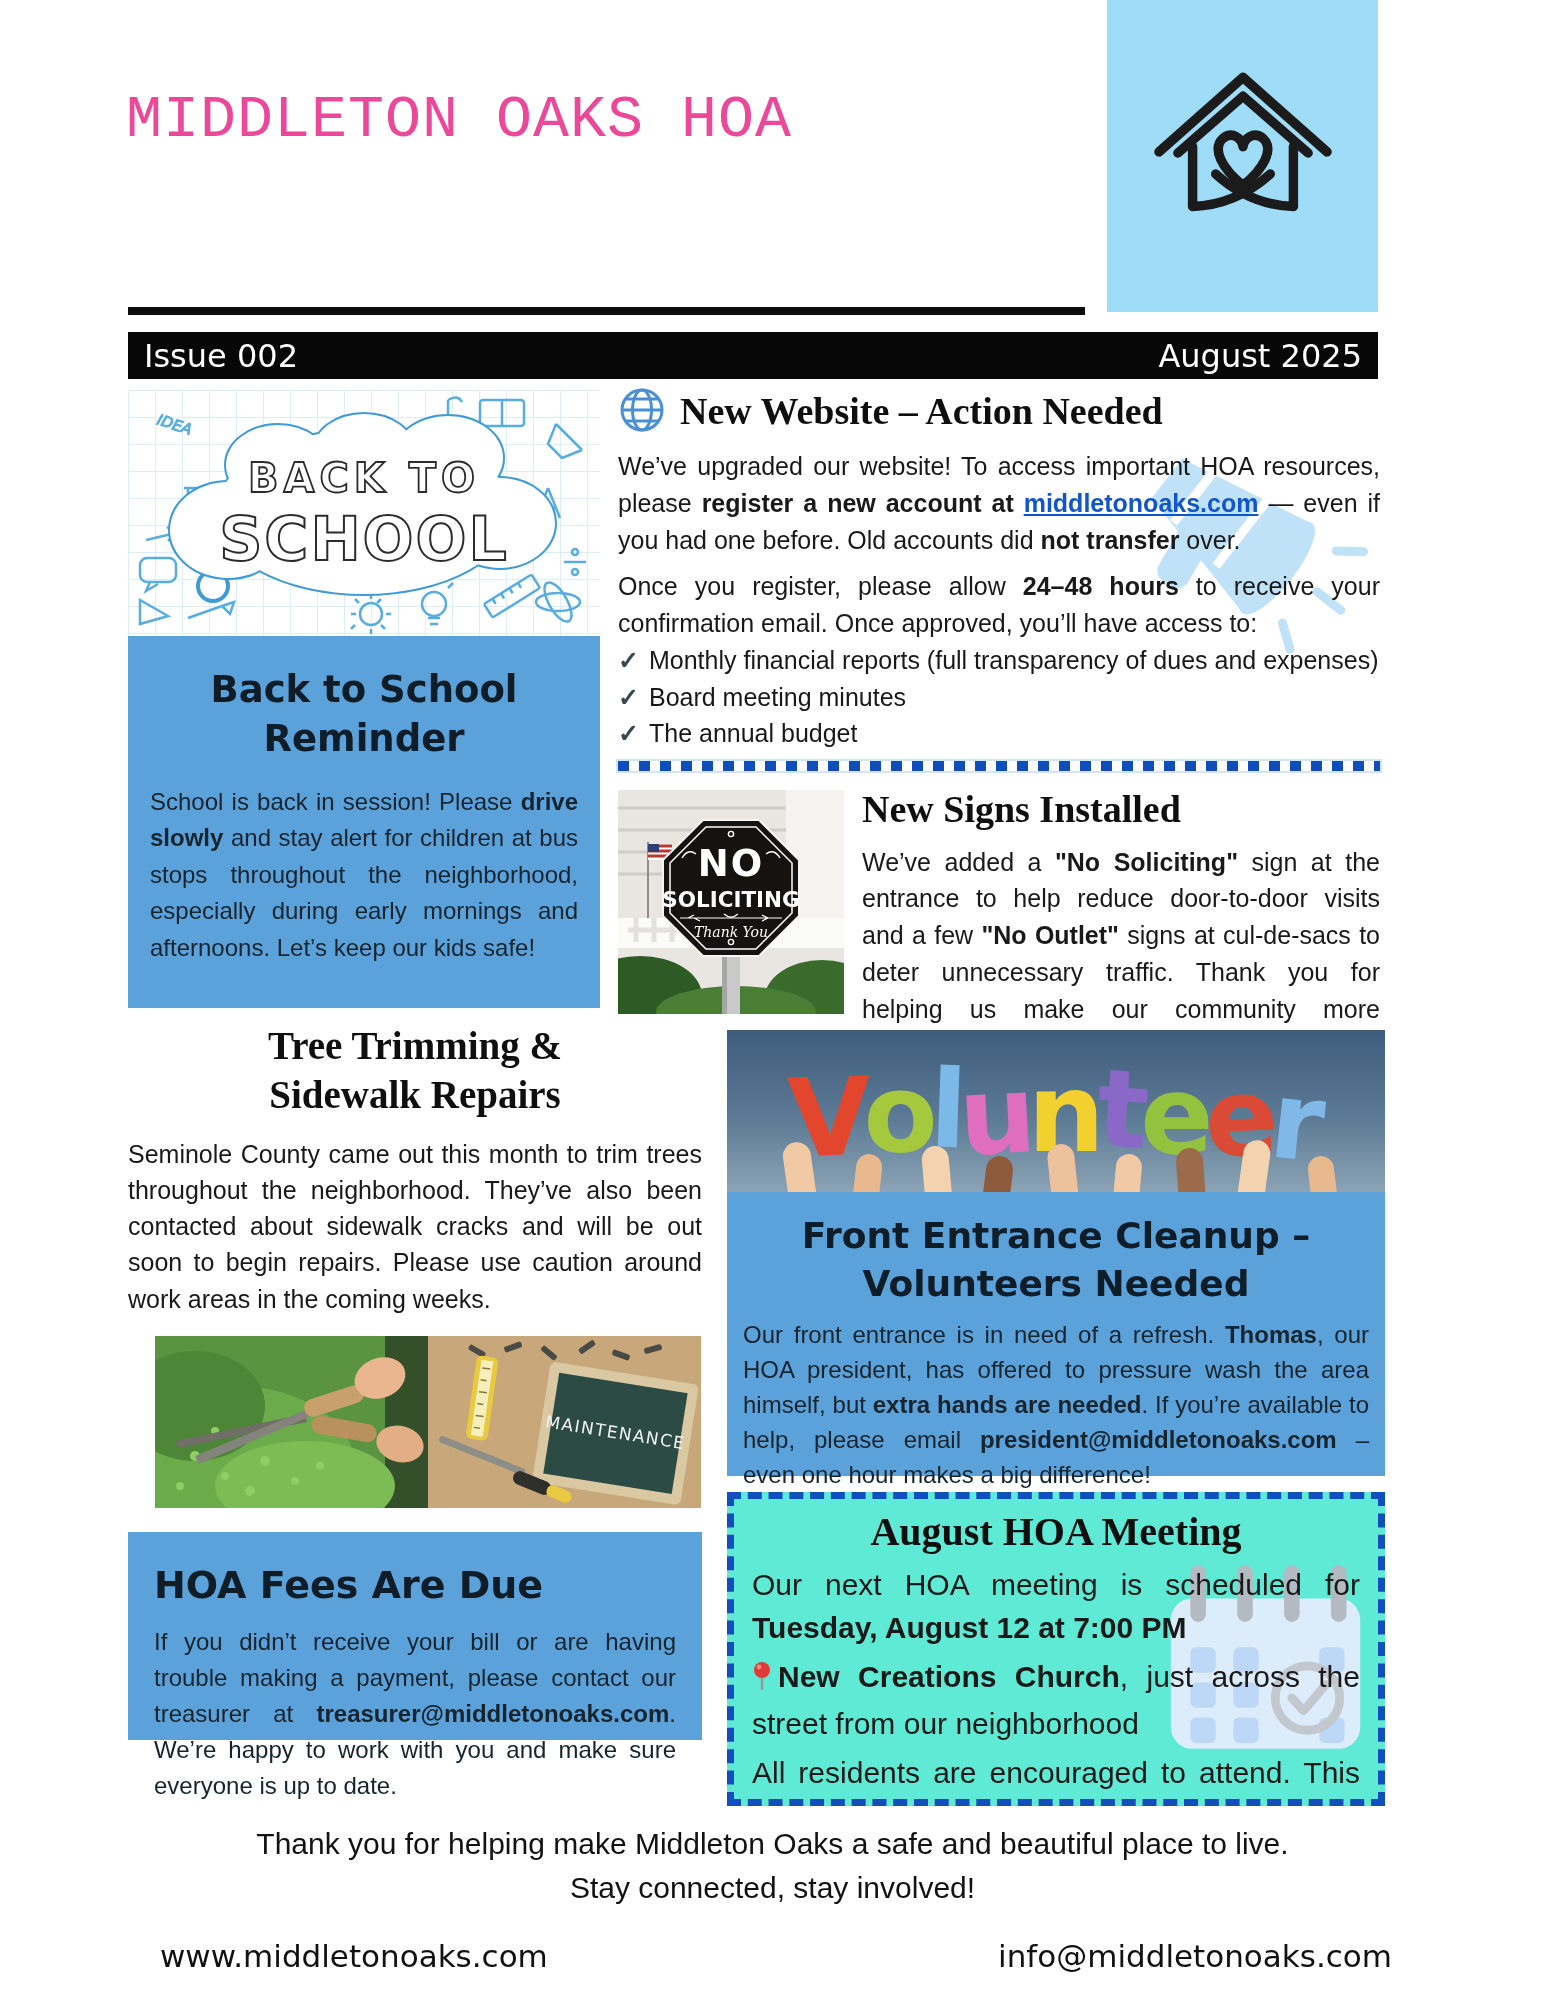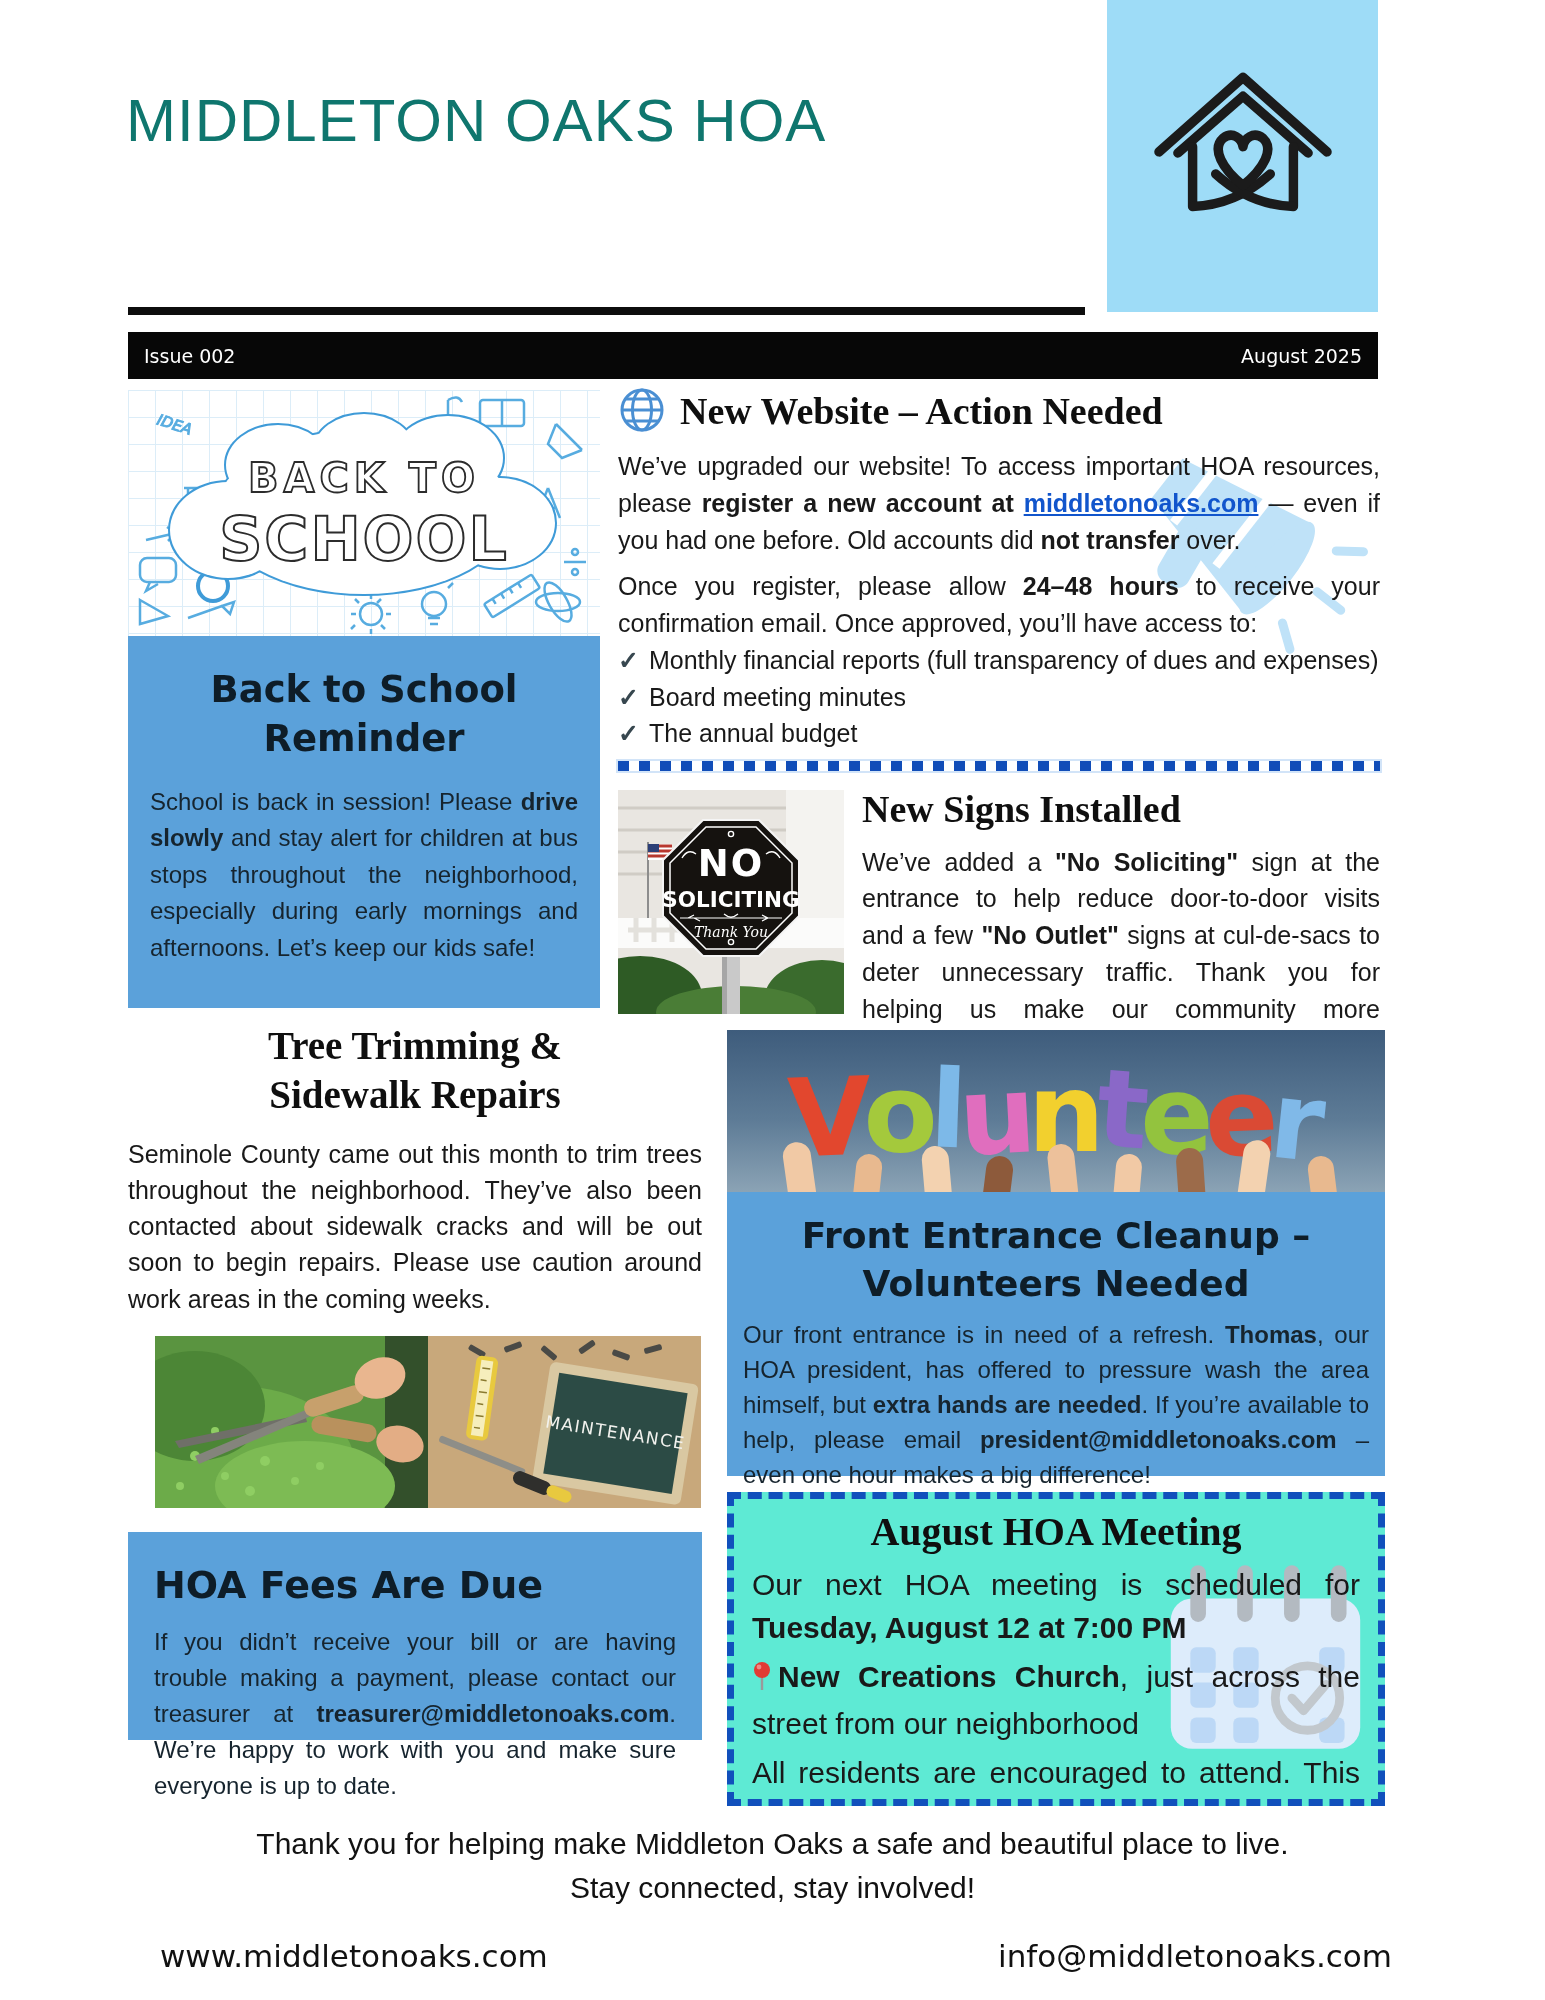--- a/index.html
+++ b/index.html
@@ -1,28 +1,28 @@
 <!DOCTYPE html>
 <html><head>
 <meta charset="utf-8">
 <style>
   html,body{margin:0;padding:0;background:#888;}
   .page{position:relative;width:1545px;height:2000px;background:#ffffff;overflow:hidden;
         font-family:"Liberation Sans",sans-serif;color:#191919;}
   .abs{position:absolute;}
 
   
-  .kicker{left:126px;top:86px;font-family:Liberation Sans, sans-serif;font-size:60px;
-          font-weight:400;letter-spacing:1px;color:#0f766e;}
+  .kicker{left:126px;top:86px;font-family:Liberation Mono, monospace;font-size:60px;
+          font-weight:400;letter-spacing:1px;color:#ec4899;}
   .big-title{left:122px;top:128px;font-family:"DejaVu Sans",sans-serif;font-size:131px;
              font-weight:800;letter-spacing:-2px;color:#0c0c0c;line-height:1;}
   .title-rule{left:128px;top:307px;width:957px;height:8px;background:#0d0d0d;}
   .issue-bar{left:128px;top:332px;width:1250px;height:47px;background:#070707;color:#fff;
              display:flex;justify-content:space-between;align-items:center;
-             font-family:"DejaVu Sans",sans-serif;font-size:19px;padding:0 16px;box-sizing:border-box;}
+             font-family:"DejaVu Sans",sans-serif;font-size:32px;padding:0 16px;box-sizing:border-box;}
   .logo-box{left:1107px;top:0;width:271px;height:312px;background:#9edcf7;
             display:flex;align-items:center;justify-content:center;}
 
   
   .blue-box{background:#5ba1da;box-sizing:border-box;}
   .box-h{font-family:"DejaVu Sans",sans-serif;font-weight:700;color:#0e1d28;line-height:1.32;}
   .box-p{color:#16242e;text-align:justify;line-height:1.52;}
 
   .sec-h{font-family:Liberation Serif, serif;font-weight:700;color:#0f0f0f;line-height:1.25;}
 

